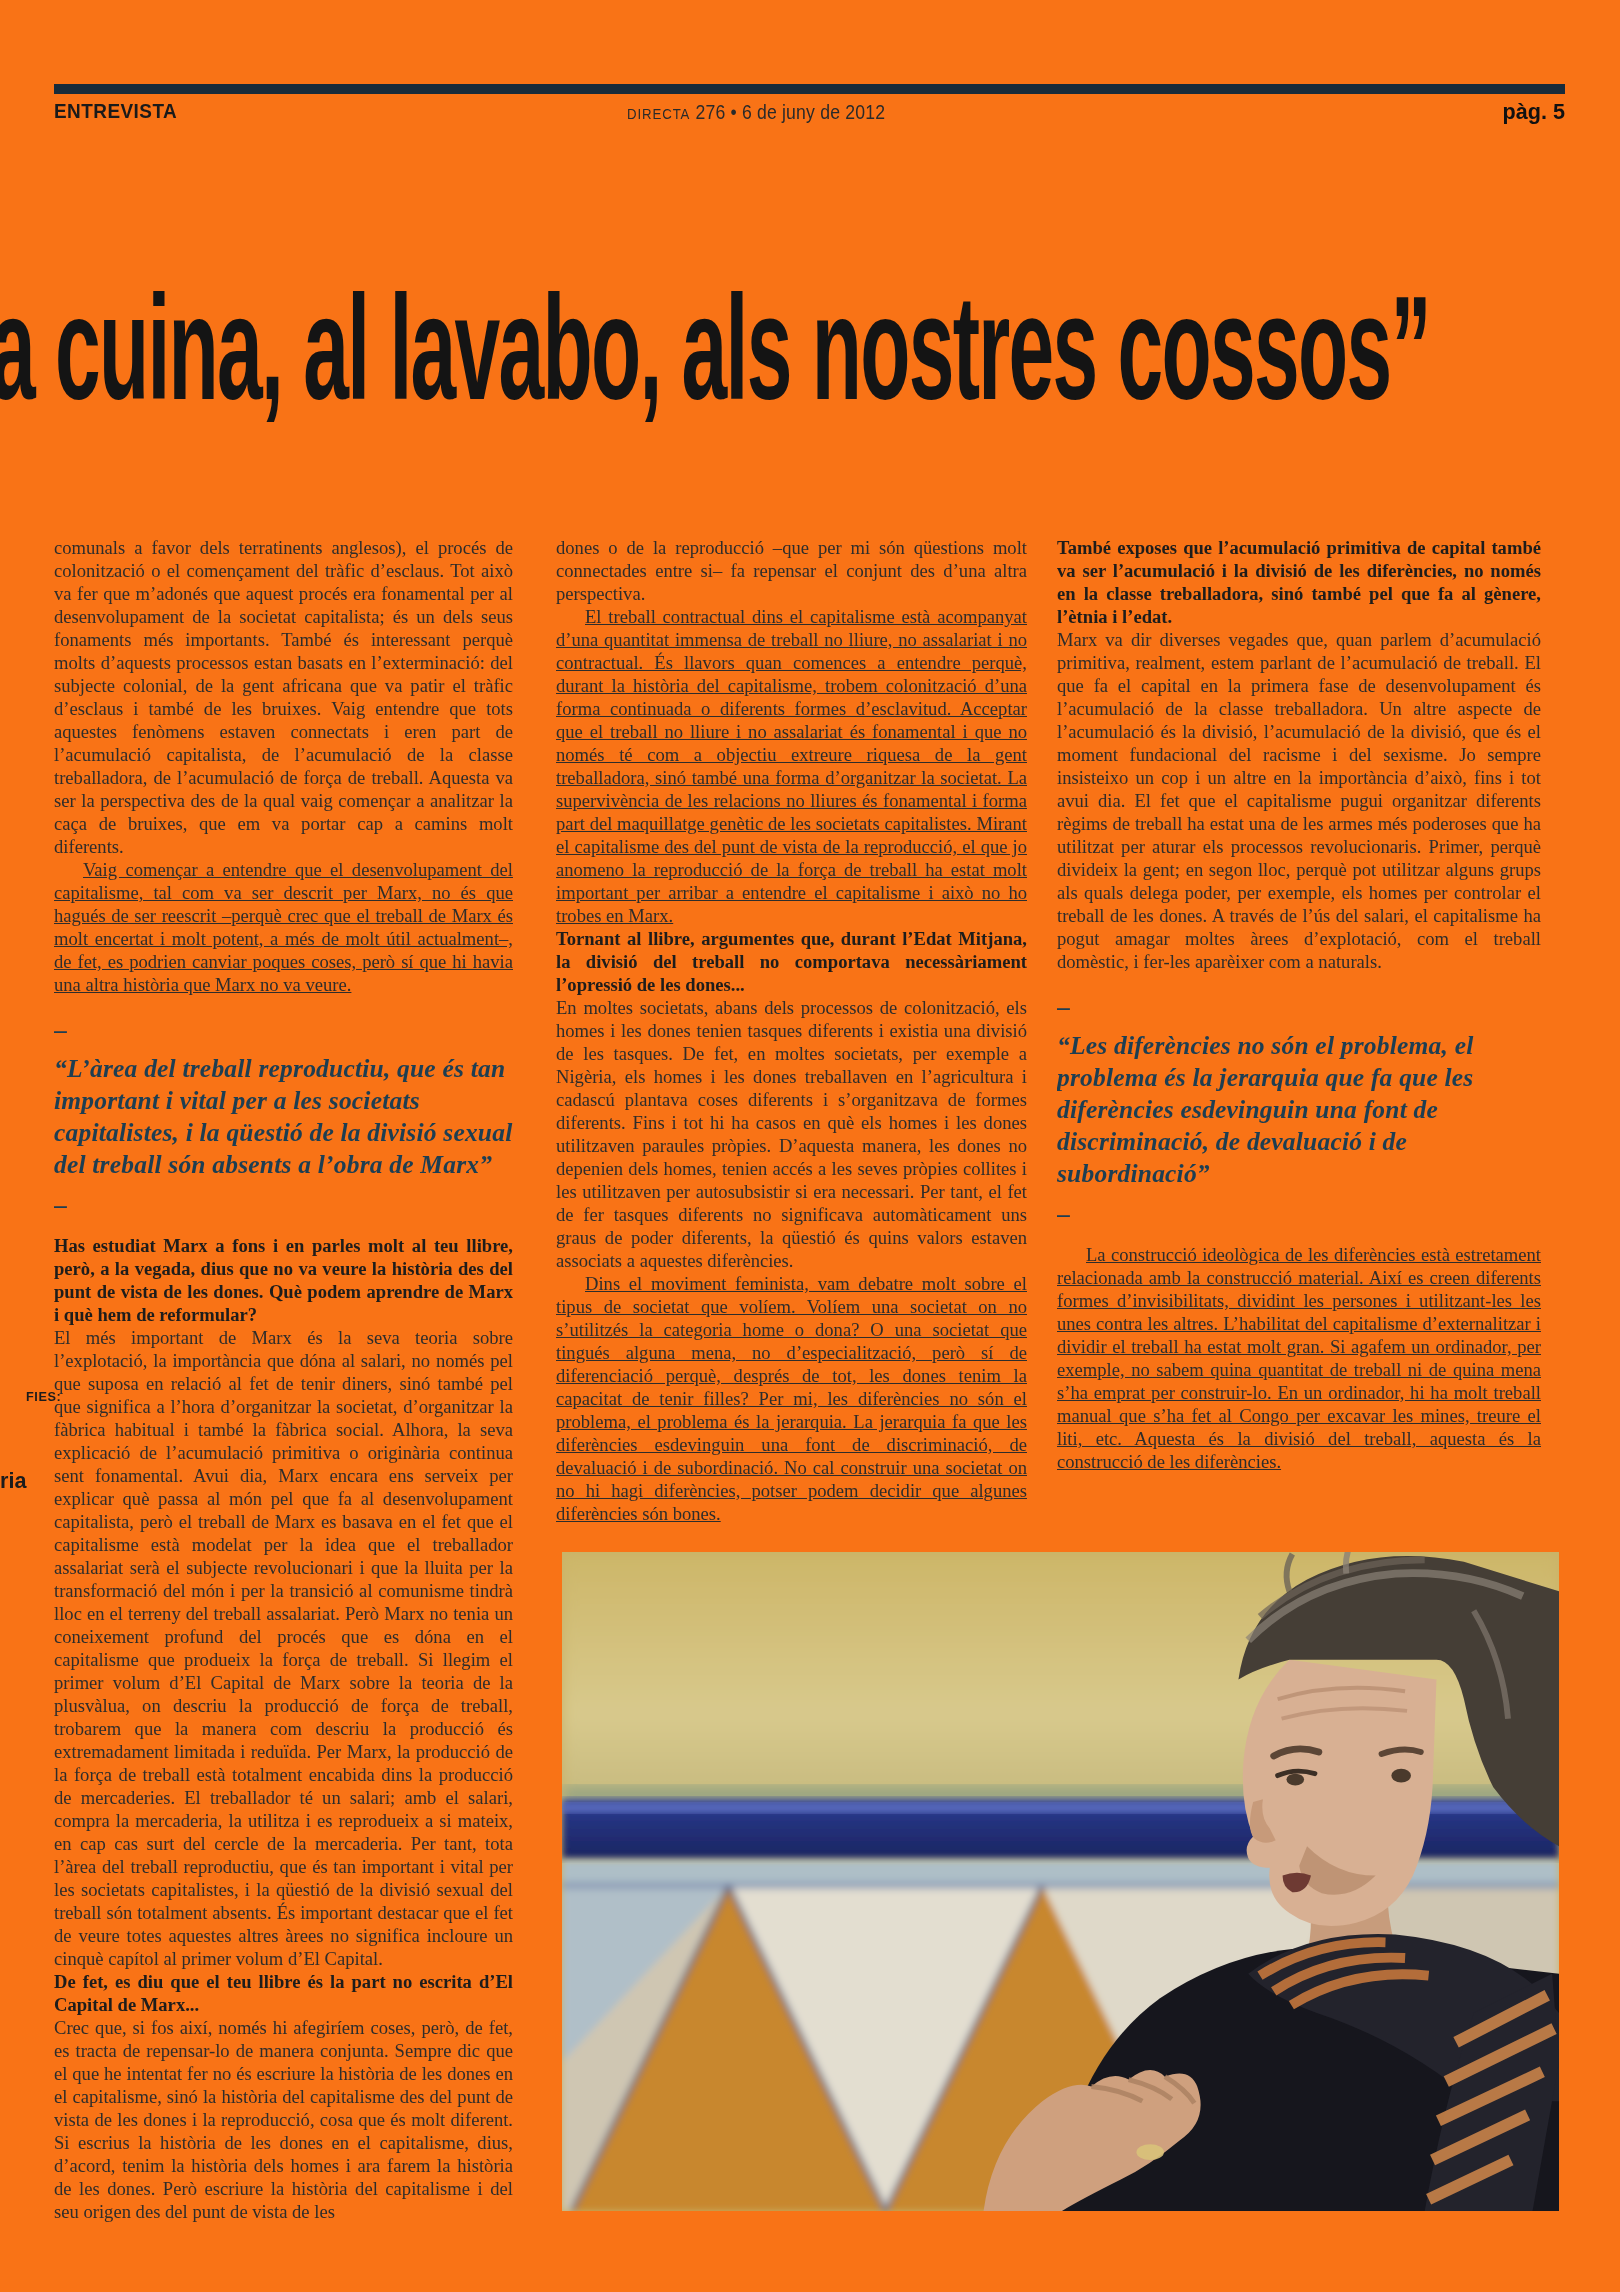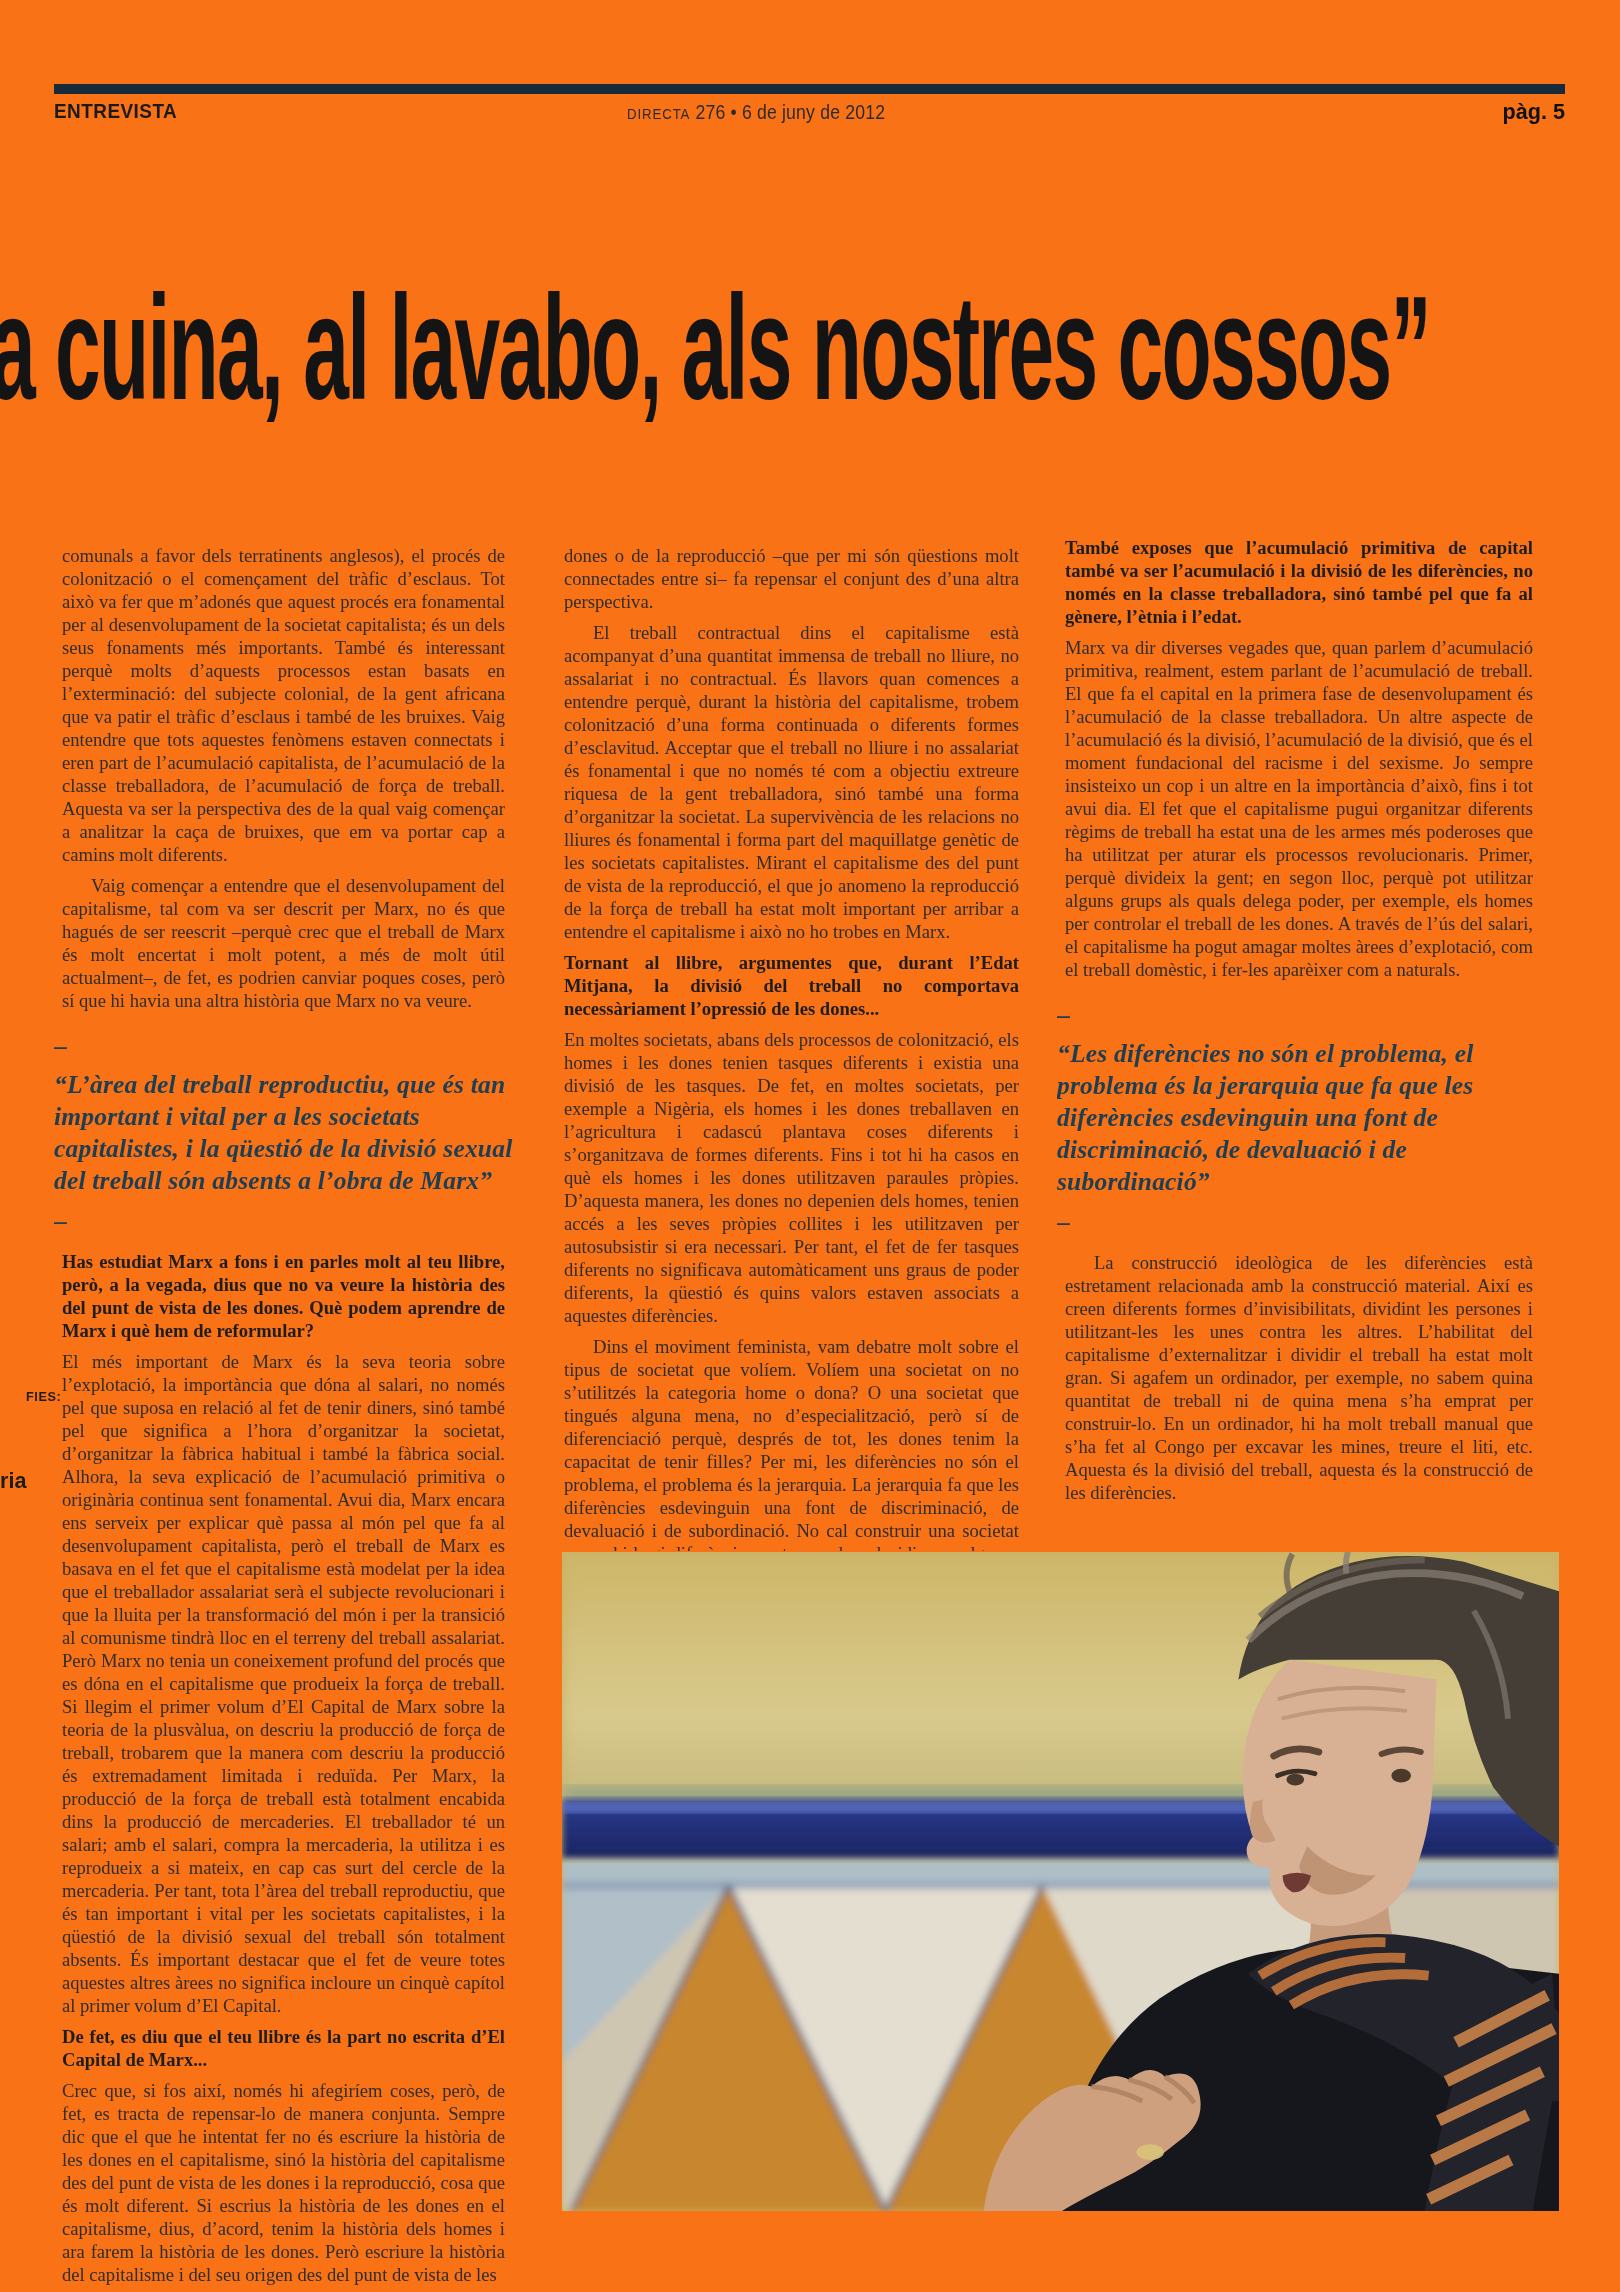--- a/index.html
+++ b/index.html
@@ -34,22 +34,22 @@
     font-family:"Liberation Sans",sans-serif;font-weight:bold;
     font-size:137px;line-height:1;color:#141414;
     letter-spacing:-2.9px;white-space:nowrap;
     transform:scale(0.60,1.08);transform-origin:left top;
   }
   
   .col{position:absolute;top:536px;font-size:18.6px;line-height:23px;text-align:justify;overflow:hidden;}
   .col1{left:54px;width:459px;height:1756px;}
   .col2{left:556px;width:471px;height:1015px;}
   .col3{left:1057px;width:484px;height:1015px;}
-  .col p{margin:8px;}
-  .indent{text-indent:29px;}
+  .col p{margin:0;}
+  .indent{text-indent:29px;text-decoration:underline;}
   .q{font-weight:bold;color:#1e1d1b;margin-top:21.6px;text-align:justify;}
   .q.first{margin-top:0;}
   .quoteblock{color:#1d3e52;margin:25.5px 0 21.6px;}
   .qdash{font-weight:bold;font-size:25.5px;line-height:15.7px;display:block;}
   .qdash.top{margin-bottom:15.7px;}
   .qdash.bottom{margin-top:15.7px;}
   .pullquote{
     font-style:italic;font-weight:bold;font-size:25.5px;line-height:32px;
     text-align:left;letter-spacing:0.2px;
   }

